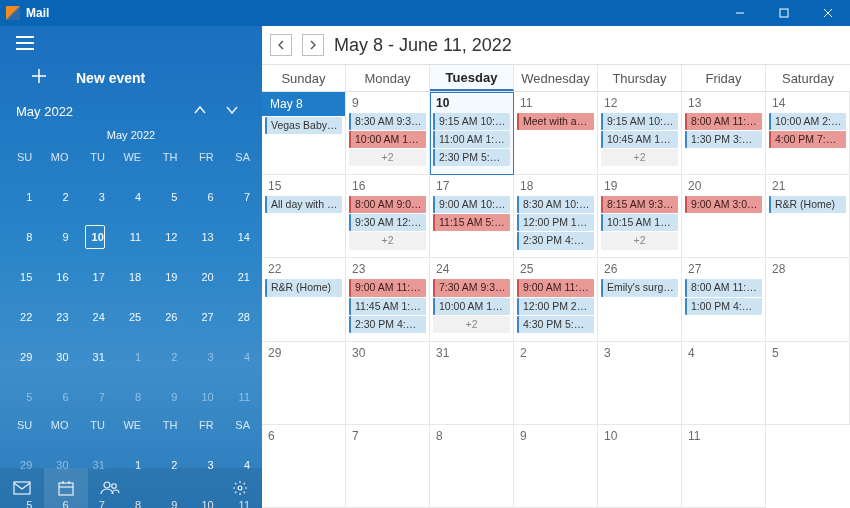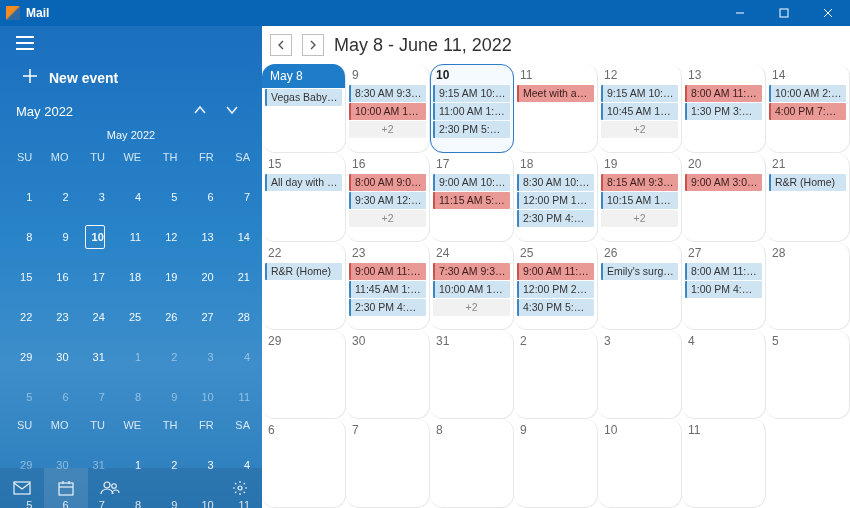--- a/index.html
+++ b/index.html
@@ -46,22 +46,22 @@
     background: linear-gradient(180deg,#1a6fbf 0%, #2a84c8 45%, #3d8eca 70%, #2c7cbc 100%);
     color: #fff;
     display: flex;
     flex-direction: column;
     position: relative;
   }
   .hamburger { padding: 10px 16px; }
   .hamburger svg { stroke:#fff; }
   .new-event {
     display: flex; align-items: center;
-    gap: 12px;
-    padding: 6px 16px 16px 23px;
+    gap: 30px;
+    padding: 6px 16px 16px 32px;
     font-size: 14px;
     font-weight: 600;
     text-align: center;
   }
   .month-row {
     display: flex; align-items: center;
     padding: 2px 14px 10px 16px;
     font-size: 13px;
   }
   .month-row .label { flex:1; }
@@ -144,21 +144,20 @@
     grid-template-columns: repeat(7,1fr);
     grid-auto-rows: 1fr;
   }
   .cell {
     border-right:1px solid #e7e7e7;
     border-bottom:1px solid #e7e7e7;
     min-height:0;
     overflow:hidden;
     font-size:11px;
     color:#555;
-    border-radius:13px;
   }
   .cell .dn {
     font-size:12px;
     color:#6b6b6b;
     padding:4px 6px 2px 6px;
     display:block;
   }
   .cell.first .dn {
     color:#fff; background:#1e7cc9;
     padding:5px 8px;
@@ -361,20 +360,29 @@
             <polyline points="6,1 2,5 6,9" fill="none" stroke="#555" stroke-width="1.4"></polyline>
           </svg>
       </div>
       <div class="navbtn">
         <svg width="8" height="10" viewBox="0 0 8 10">
             <polyline points="2,1 6,5 2,9" fill="none" stroke="#555" stroke-width="1.4"></polyline>
           </svg>
       </div>
       <div class="range-title">May 8 - June 11, 2022</div>
     </div>
+    <div class="weekday-row" id="wdrow">
+        <div>Sunday</div>
+        <div>Monday</div>
+        <div class="today-col">Tuesday</div>
+        <div>Wednesday</div>
+        <div>Thursday</div>
+        <div>Friday</div>
+        <div>Saturday</div>
+      </div>
     <div class="grid" id="calgrid">
         <div class="cell first">
           <span class="dn">May 8</span>
           <div class="ev blue">Vegas Baby (Las…</div>
         </div>
         <div class="cell">
           <span class="dn">9</span>
           <div class="ev blue">8:30 AM 9:30 AM</div>
           <div class="ev red">10:00 AM 12:00 P</div>
           <div class="ev more">+2</div>

